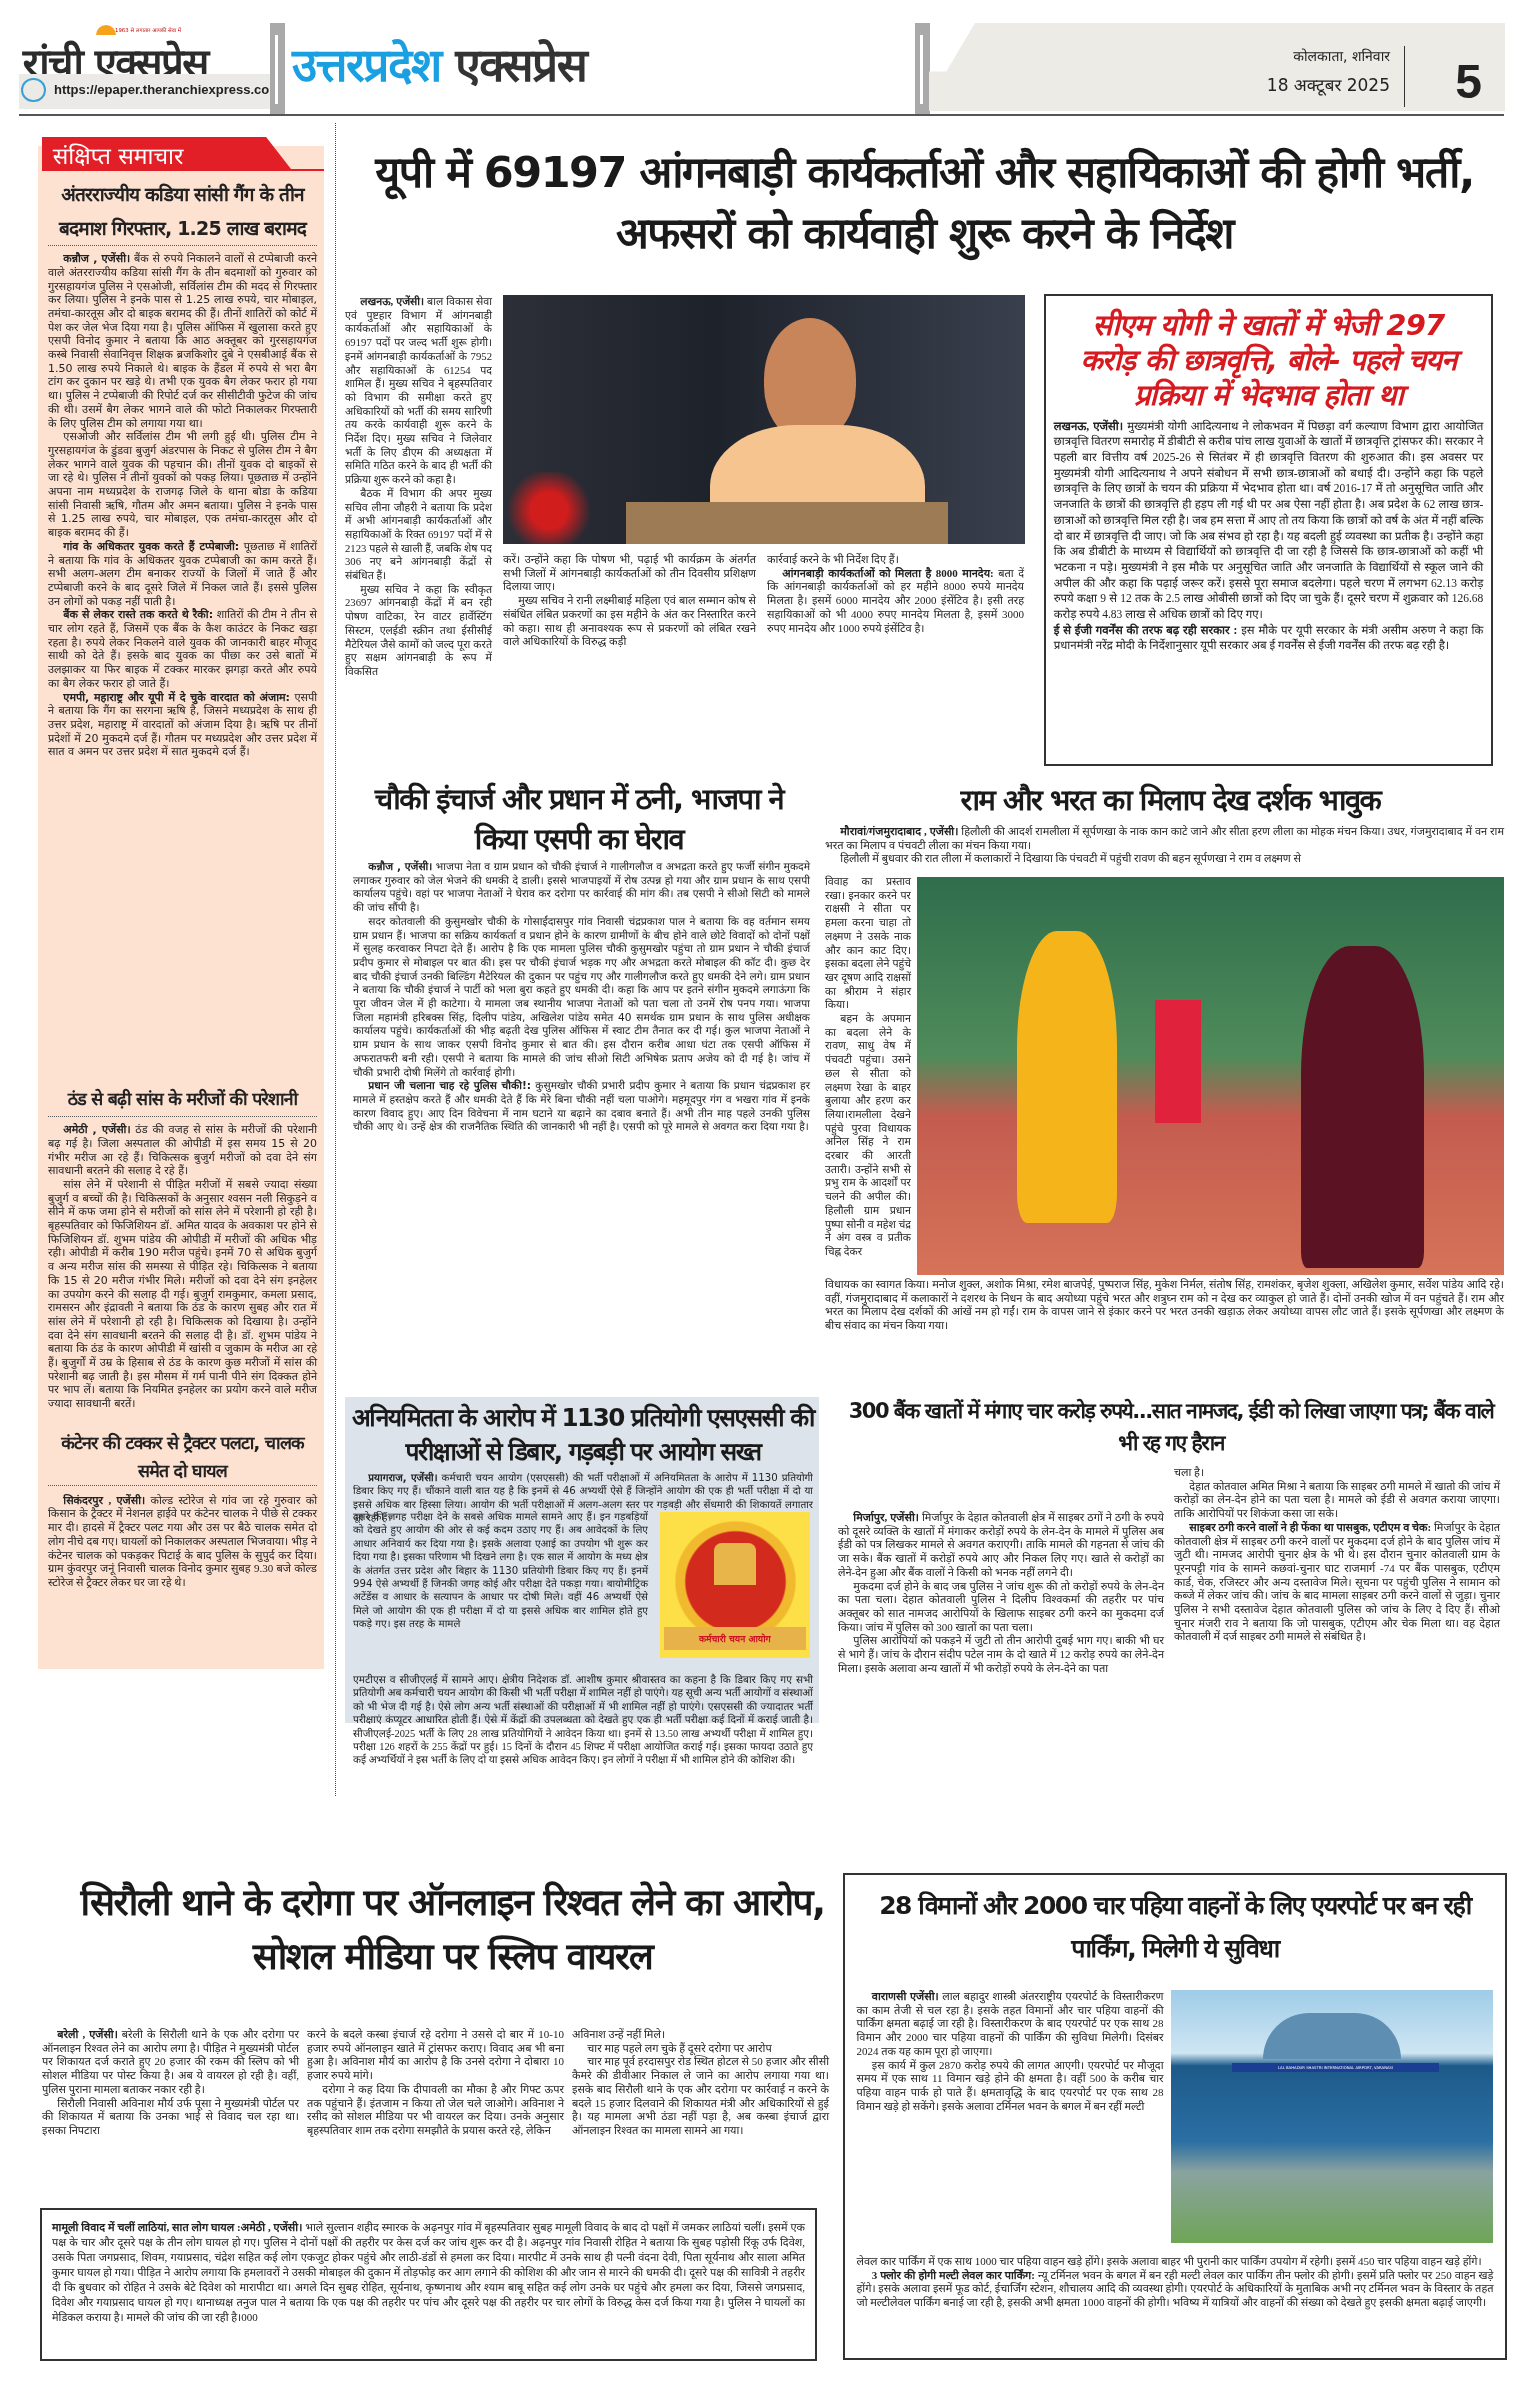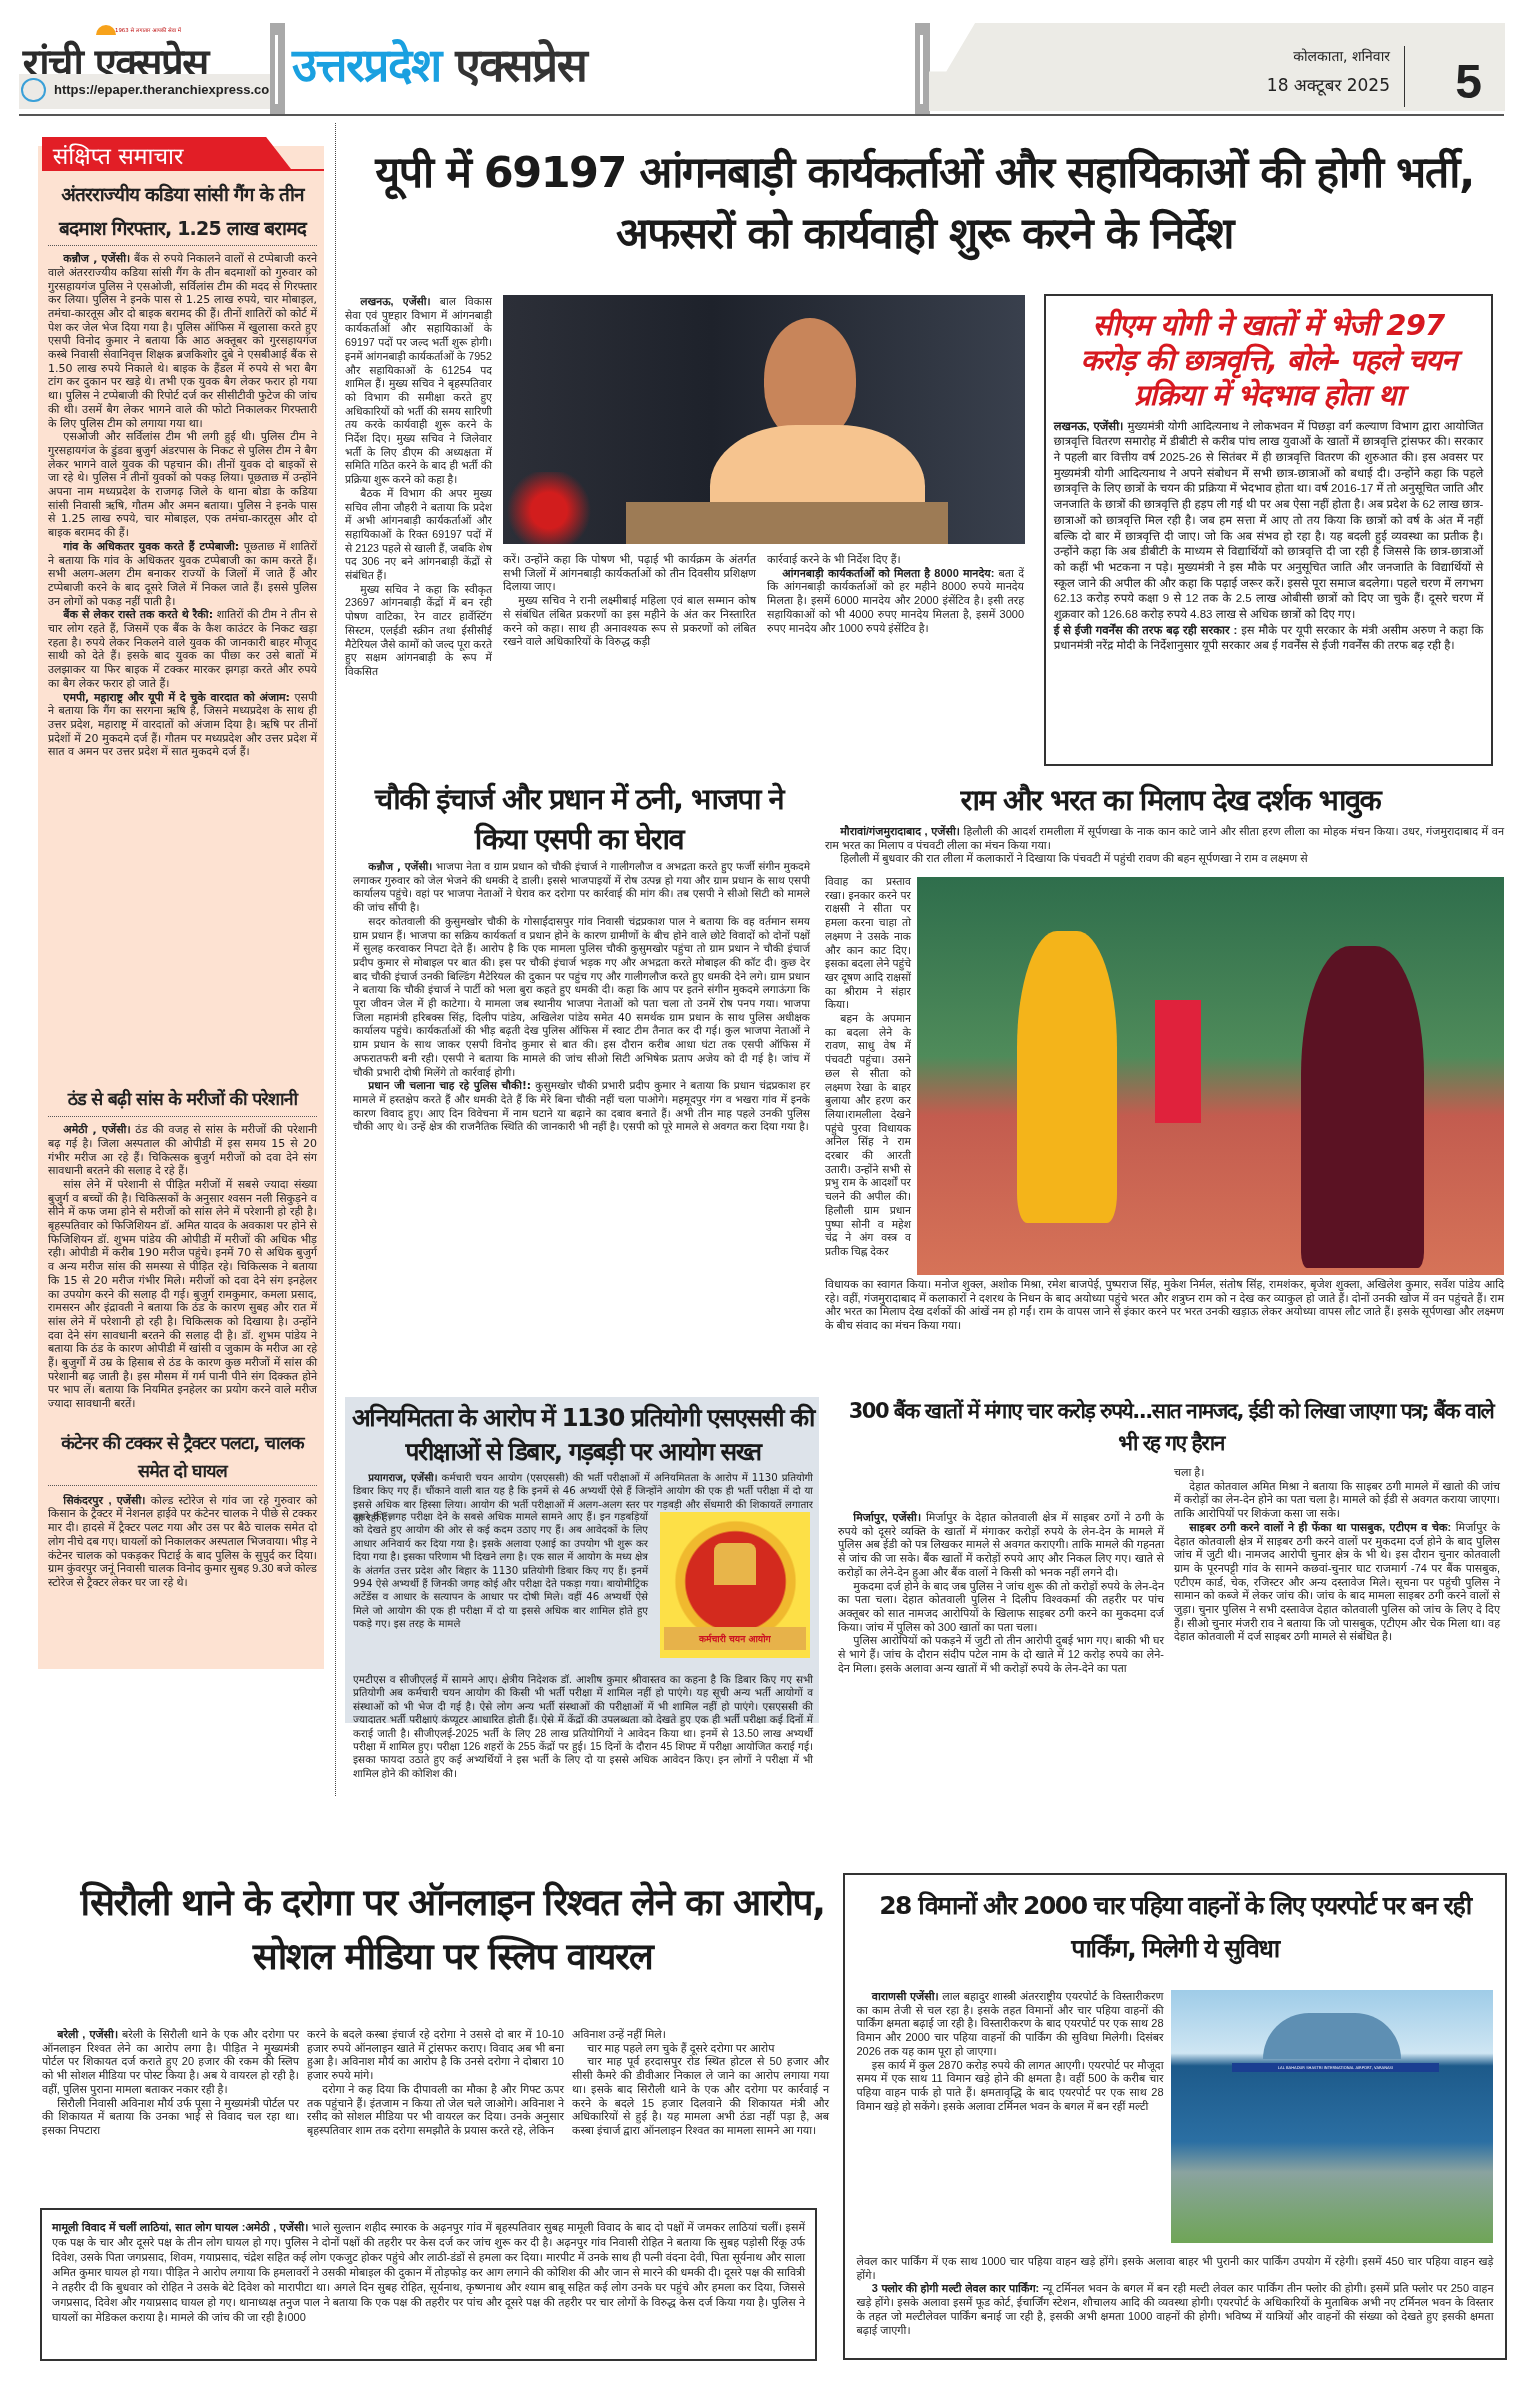--- a/index.html
+++ b/index.html
@@ -31,21 +31,21 @@
   .dotted-vert { position:absolute; border-left:1.5px dotted #444; }
 
   .txt { font-size:11px; line-height:13.7px; text-align:justify; color:#222; }
   .txt b { font-weight:bold; }
   .txt p { text-indent:15.3px; }
   .brief-h { font-weight:bold; font-size:19px; line-height:34px; text-align:center; color:#222; border-bottom:1.5px dotted #555; letter-spacing:-0.8px; }
   .big-h { font-weight:bold; color:#1a1a1a; text-align:center; letter-spacing:-1.5px; }
   .red-h { font-weight:bold; color:#d71920; text-align:center; font-style:italic; letter-spacing:-0.8px; }
   .box { position:absolute; border:2.3px solid #333; }
   .photo { position:absolute; overflow:hidden; }
-  .cond { font-family:Liberation Sans, sans-serif; }
+  .cond { font-family:Liberation Serif, serif; }
 </style>
 </head>
 <body>
 
 <div>
   <div class="logo">
     <div class="logo-sun"></div>
     <div class="logo-tag">1963 से लगातार आपकी सेवा में</div>
     <div class="logo-title" style="top:10.7px;">रांची एक्सप्रेस</div>
   </div>
@@ -203,21 +203,21 @@
 
 <div class="box" style="left:40px; top:2208px; width:777px; height:153px; padding:10px;">
   <div class="txt cond" style="font-size:11px; line-height:15px;">
     <b>मामूली विवाद में चलीं लाठियां, सात लोग घायल :</b><b>अमेठी , एजेंसी।</b> <span>भाले सुल्तान शहीद स्मारक के अढ़नपुर गांव में बृहस्पतिवार सुबह मामूली विवाद के बाद दो पक्षों में जमकर लाठियां चलीं। इसमें एक पक्ष के चार और दूसरे पक्ष के तीन लोग घायल हो गए। पुलिस ने दोनों पक्षों की तहरीर पर केस दर्ज कर जांच शुरू कर दी है। अढ़नपुर गांव निवासी रोहित ने बताया कि सुबह पड़ोसी रिंकू उर्फ दिवेश, उसके पिता जगप्रसाद, शिवम, गयाप्रसाद, चंद्रेश सहित कई लोग एकजुट होकर पहुंचे और लाठी-डंडों से हमला कर दिया। मारपीट में उनके साथ ही पत्नी वंदना देवी, पिता सूर्यनाथ और साला अमित कुमार घायल हो गया। पीड़ित ने आरोप लगाया कि हमलावरों ने उसकी मोबाइल की दुकान में तोड़फोड़ कर आग लगाने की कोशिश की और जान से मारने की धमकी दी। दूसरे पक्ष की सावित्री ने तहरीर दी कि बुधवार को रोहित ने उसके बेटे दिवेश को मारापीटा था। अगले दिन सुबह रोहित, सूर्यनाथ, कृष्णनाथ और श्याम बाबू सहित कई लोग उनके घर पहुंचे और हमला कर दिया, जिससे जगप्रसाद, दिवेश और गयाप्रसाद घायल हो गए। थानाध्यक्ष तनुज पाल ने बताया कि एक पक्ष की तहरीर पर पांच और दूसरे पक्ष की तहरीर पर चार लोगों के विरुद्ध केस दर्ज किया गया है। पुलिस ने घायलों का मेडिकल कराया है। मामले की जांच की जा रही है।000</span>
   </div>
 </div>
 
 <div class="box" style="left:843px; top:1873px; width:664px; height:487px;">
   <div class="big-h" style="margin:9.2px 11.5px 0; font-size:25px; line-height:43px;">28 विमानों और 2000 चार पहिया वाहनों के लिए एयरपोर्ट पर बन रही पार्किंग, मिलेगी ये सुविधा</div>
   <div class="abs txt cond" style="left:11.5px; top:115px; width:307px;">
-    <p><b>वाराणसी एजेंसी।</b> <span>लाल बहादुर शास्त्री अंतरराष्ट्रीय एयरपोर्ट के विस्तारीकरण का काम तेजी से चल रहा है। इसके तहत विमानों और चार पहिया वाहनों की पार्किंग क्षमता बढ़ाई जा रही है। विस्तारीकरण के बाद एयरपोर्ट पर एक साथ 28 विमान और 2000 चार पहिया वाहनों की पार्किंग की सुविधा मिलेगी। दिसंबर 2026 तक यह काम पूरा हो जाएगा।</span></p>
+    <p><b>वाराणसी एजेंसी।</b> <span>लाल बहादुर शास्त्री अंतरराष्ट्रीय एयरपोर्ट के विस्तारीकरण का काम तेजी से चल रहा है। इसके तहत विमानों और चार पहिया वाहनों की पार्किंग क्षमता बढ़ाई जा रही है। विस्तारीकरण के बाद एयरपोर्ट पर एक साथ 28 विमान और 2000 चार पहिया वाहनों की पार्किंग की सुविधा मिलेगी। दिसंबर 2024 तक यह काम पूरा हो जाएगा।</span></p>
     <p>इस कार्य में कुल 2870 करोड़ रुपये की लागत आएगी। एयरपोर्ट पर मौजूदा समय में एक साथ 11 विमान खड़े होने की क्षमता है। वहीं 500 के करीब चार पहिया वाहन पार्क हो पाते हैं। क्षमतावृद्धि के बाद एयरपोर्ट पर एक साथ 28 विमान खड़े हो सकेंगे। इसके अलावा टर्मिनल भवन के बगल में बन रहीं मल्टी</p>
   </div>
   <div class="photo" style="left:326px; top:115px; width:322px; height:253px; background:linear-gradient(180deg,#9fcce8 0%,#cfe6f3 25%,#1d5a8a 30%,#2b6fa3 60%,#8aa3a0 72%,#6fa556 100%);">
     <div style="position:absolute; left:92px; top:23px; width:138px; height:46px; border-radius:69px 69px 0 0; background:#5e8fb3;"></div>
     <div style="position:absolute; left:61px; top:73px; width:207px; height:9.2px; background:#1a3e91; color:#fff; font-size:3.8px; line-height:9.2px; text-align:center; overflow:hidden;">LAL BAHADUR SHASTRI INTERNATIONAL AIRPORT, VARANASI</div>
   </div>
   <div class="abs txt cond" style="left:11.5px; top:380px; width:637px;">
     <p style="text-indent:0">लेवल कार पार्किंग में एक साथ 1000 चार पहिया वाहन खड़े होंगे। इसके अलावा बाहर भी पुरानी कार पार्किंग उपयोग में रहेगी। इसमें 450 चार पहिया वाहन खड़े होंगे।</p>
     <p><b>3 फ्लोर की होगी मल्टी लेवल कार पार्किंग:</b> <span>न्यू टर्मिनल भवन के बगल में बन रही मल्टी लेवल कार पार्किंग तीन फ्लोर की होगी। इसमें प्रति फ्लोर पर 250 वाहन खड़े होंगे। इसके अलावा इसमें फूड कोर्ट, ईचार्जिंग स्टेशन, शौचालय आदि की व्यवस्था होगी। एयरपोर्ट के अधिकारियों के मुताबिक अभी नए टर्मिनल भवन के विस्तार के तहत जो मल्टीलेवल पार्किंग बनाई जा रही है, इसकी अभी क्षमता 1000 वाहनों की होगी। भविष्य में यात्रियों और वाहनों की संख्या को देखते हुए इसकी क्षमता बढ़ाई जाएगी।</span></p>
   </div>

